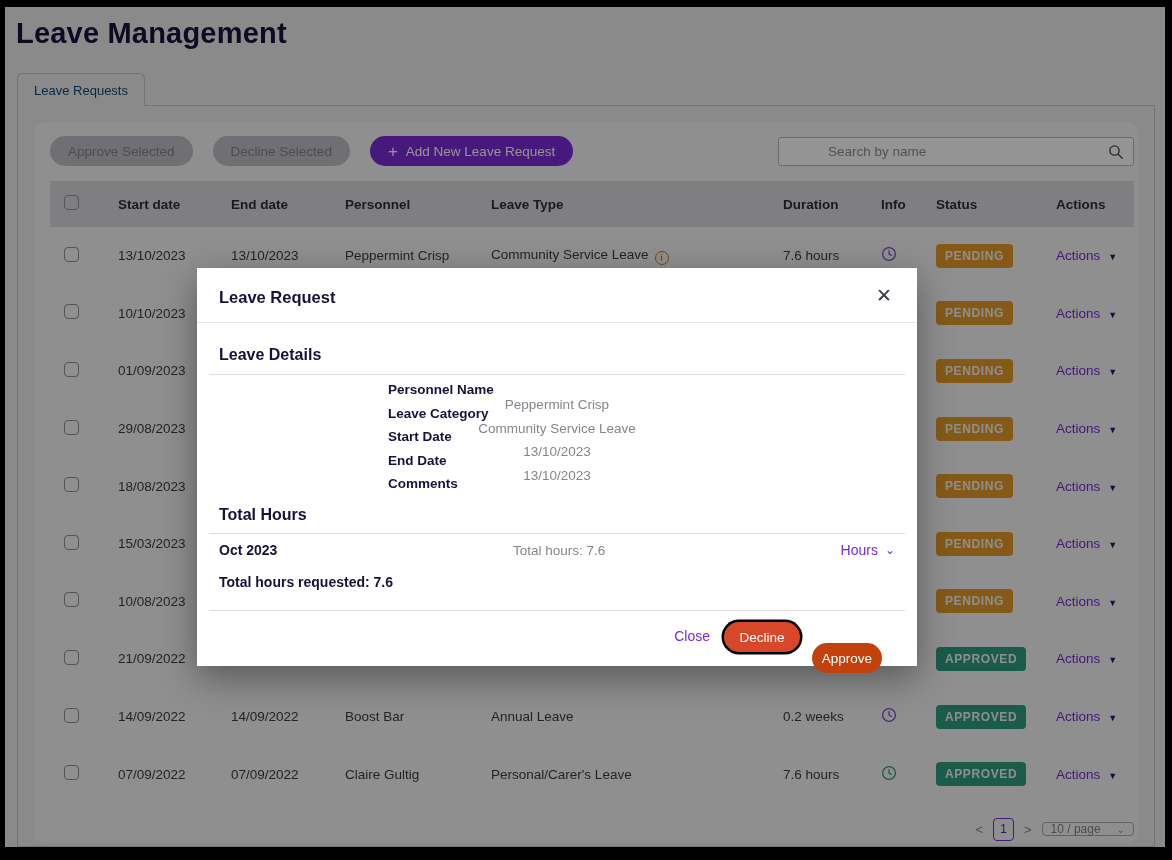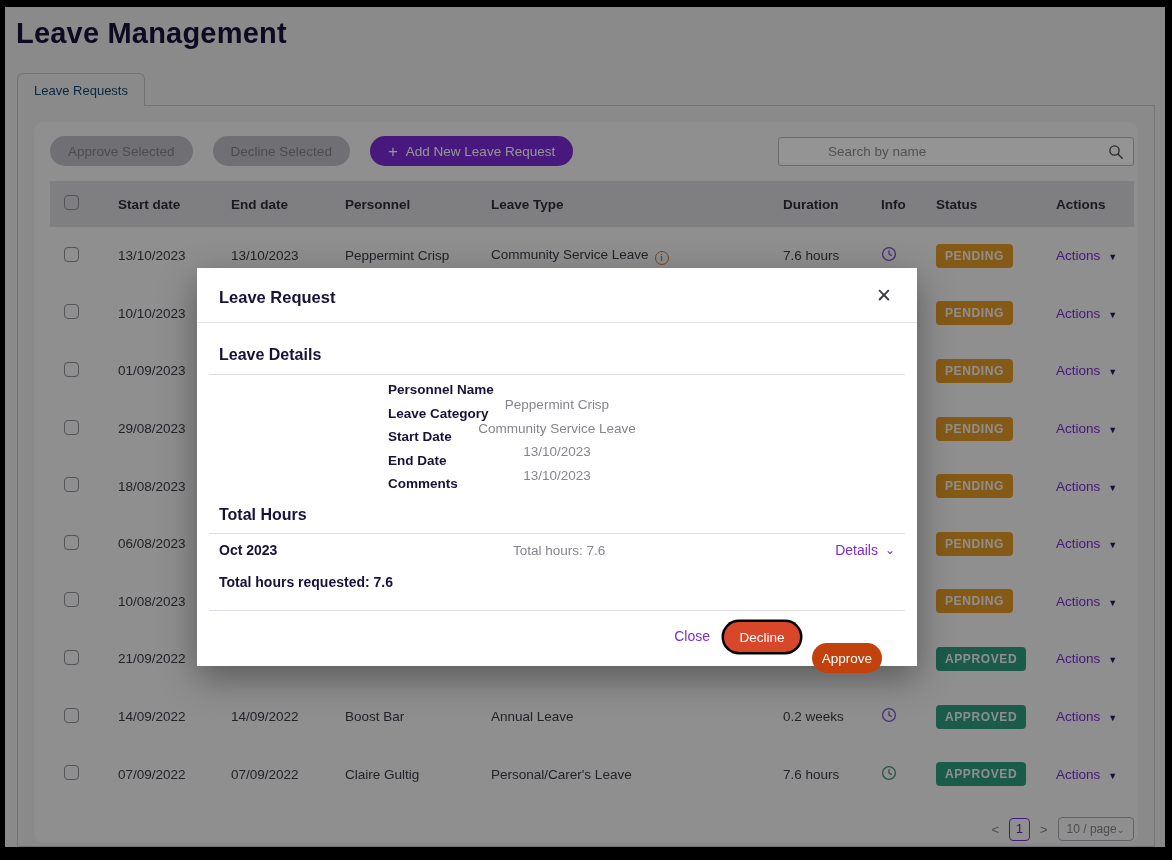--- a/index.html
+++ b/index.html
@@ -98,22 +98,22 @@
     display: flex; align-items: center; gap: 8px;
     font-size: 13px; color: #85858D;
   }
   .page-arrow { font-size: 13px; color: #85858D; cursor: pointer; padding: 0 2px; }
   .page-num {
     width: 21px; height: 23px; border: 1px solid #7A2BD6; border-radius: 4px;
     color: #5A2AA0; font-size: 12.5px; display: flex; align-items: center; justify-content: center;
     cursor: pointer; background: transparent;
   }
   .page-size {
-    height: 24px; border: 1px solid #A9A9B0; border-radius: 4px;
-    padding: 0 8px; display: flex; align-items: center; gap: 0;
+    height: 14px; border: 1px solid #A9A9B0; border-radius: 4px;
+    padding: 0 8px; display: flex; align-items: center; gap: 16px;
     font-size: 12px; color: #85858D; cursor: pointer;
   }
   .page-size .chev { font-size: 10px; color: #9A9AA1; }
   
   .overlay { position: absolute; inset: 0; background: rgba(0,0,0,0.42); z-index: 10; }
   .modal {
     position: absolute; left: 192px; top: 261px; width: 720px; height: 398px;
     background: #FFFFFF; border-radius: 0; z-index: 20;
     box-shadow: 0 12px 34px rgba(0,0,0,0.38);
     color: #17123A;
@@ -253,21 +253,21 @@
               <div class="cell"></div>
               <div class="cell"></div>
               <div class="cell"></div>
               <div class="cell"></div>
               <div class="cell"></div>
               <div class="cell"><span class="badge badge-pending">PENDING</span></div>
               <div class="cell actions"><span>Actions</span><span class="caret">▼</span></div>
             </div>
             <div class="trow">
               <div class="cell c-cb"><span class="checkbox"></span></div>
-              <div class="cell">06/08/2023</div>
+              <div class="cell">15/03/2023</div>
               <div class="cell"></div>
               <div class="cell"></div>
               <div class="cell"></div>
               <div class="cell"></div>
               <div class="cell"></div>
               <div class="cell"><span class="badge badge-pending">PENDING</span></div>
               <div class="cell actions"><span>Actions</span><span class="caret">▼</span></div>
             </div>
             <div class="trow">
               <div class="cell c-cb"><span class="checkbox"></span></div>
@@ -367,21 +367,21 @@
           <div class="field-value"></div>
         </div>
       </div>
 
     <div class="section-heading" style="top:238px">Total Hours</div>
     <div class="m-divider inset" style="top:265px"></div>
 
     <div class="hours-month">Oct 2023</div>
     <div class="hours-total">Total hours: 7.6</div>
     <div class="expand-link">
-      <span>Details</span>
+      <span>Hours</span>
       <span class="chev">⌄</span>
     </div>
 
     <div class="total-requested">Total hours requested: 7.6</div>
     <div class="m-divider inset" style="top:342px"></div>
 
     <div class="modal-footer">
       <span class="close-link">Close</span>
       <button class="pill-btn decline-btn">Decline</button>
       <button class="pill-btn approve-btn">Approve</button>

